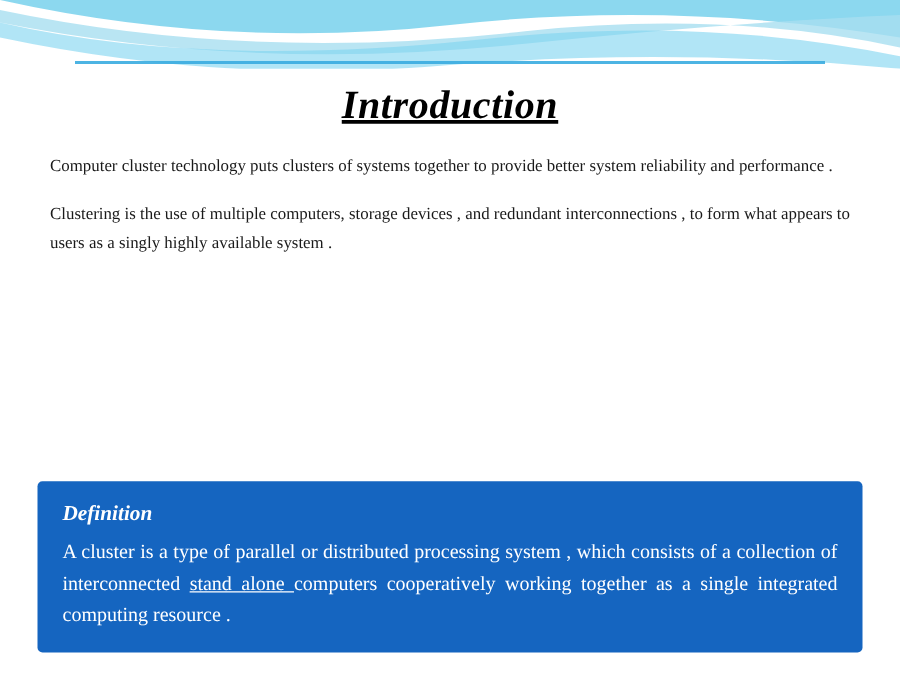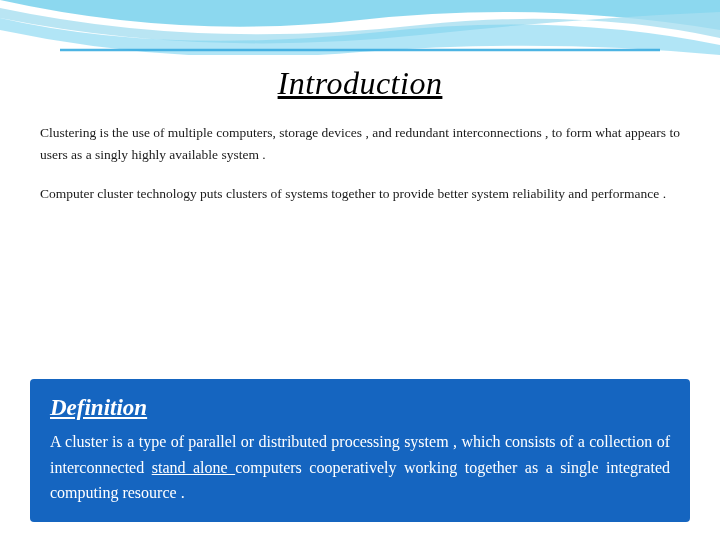--- a/index.html
+++ b/index.html
@@ -36,21 +36,21 @@
       right: 0;
       bottom: 0;
       padding: 10px 40px 20px 40px;
     }
 
     
     .page-title {
       text-align: center;
       font-size: 32px;
       font-style: italic;
-      font-weight: normal;
+      font-weight: bold;
       text-decoration: underline;
       color: #000000;
       margin-bottom: 20px;
       letter-spacing: 0.5px;
     }
 
     
     .paragraph {
       font-size: 13.5px;
       line-height: 1.65;
@@ -69,24 +69,23 @@
       bottom: 18px;
       left: 30px;
       right: 30px;
       background-color: #1565c0;
       border-radius: 4px;
       padding: 16px 20px 16px 20px;
       color: #ffffff;
     }
 
     .definition-title {
-      font-size: 23px;
+      font-size: 17px;
       font-style: italic;
       font-weight: bold;
-      text-decoration: underline;
       margin-bottom: 8px;
       color: #ffffff;
     }
 
     .definition-text {
       font-size: 16px;
       line-height: 1.6;
       color: #ffffff;
       text-align: justify;
     }
@@ -106,23 +105,23 @@
     <path d="M0,18 Q160,55 380,32 Q560,12 720,45 L720,55 Q540,38 360,52 Q180,68 0,30 Z" fill="#7dd4f0" opacity="0.6"></path>
 
     <line x1="60" y1="50" x2="660" y2="50" stroke="#3aace0" stroke-width="2.5" opacity="0.9"></line>
   </svg>
 </div>
 
 <div class="main-content">
 
   <h1 class="page-title">Introduction</h1>
 
+  <p class="paragraph second">Computer  cluster technology  puts  clusters of systems together to provide better system reliability and performance .</p>
+
   <p class="paragraph">Clustering is the use of multiple computers, storage devices , and redundant interconnections , to form what appears to users as a  singly highly available system .</p>
-
-  <p class="paragraph second">Computer  cluster technology  puts  clusters of systems together to provide better system reliability and performance .</p>
 
   <div class="definition-box">
     <div class="definition-title">Definition</div>
     <div class="definition-text">
       <span>A cluster is a type of parallel or distributed  processing system , which consists of a collection of  interconnected </span><span class="underline">stand alone </span><span>computers cooperatively working together  as a single integrated computing resource .</span>
     </div>
   </div>
 
 </div>
 

